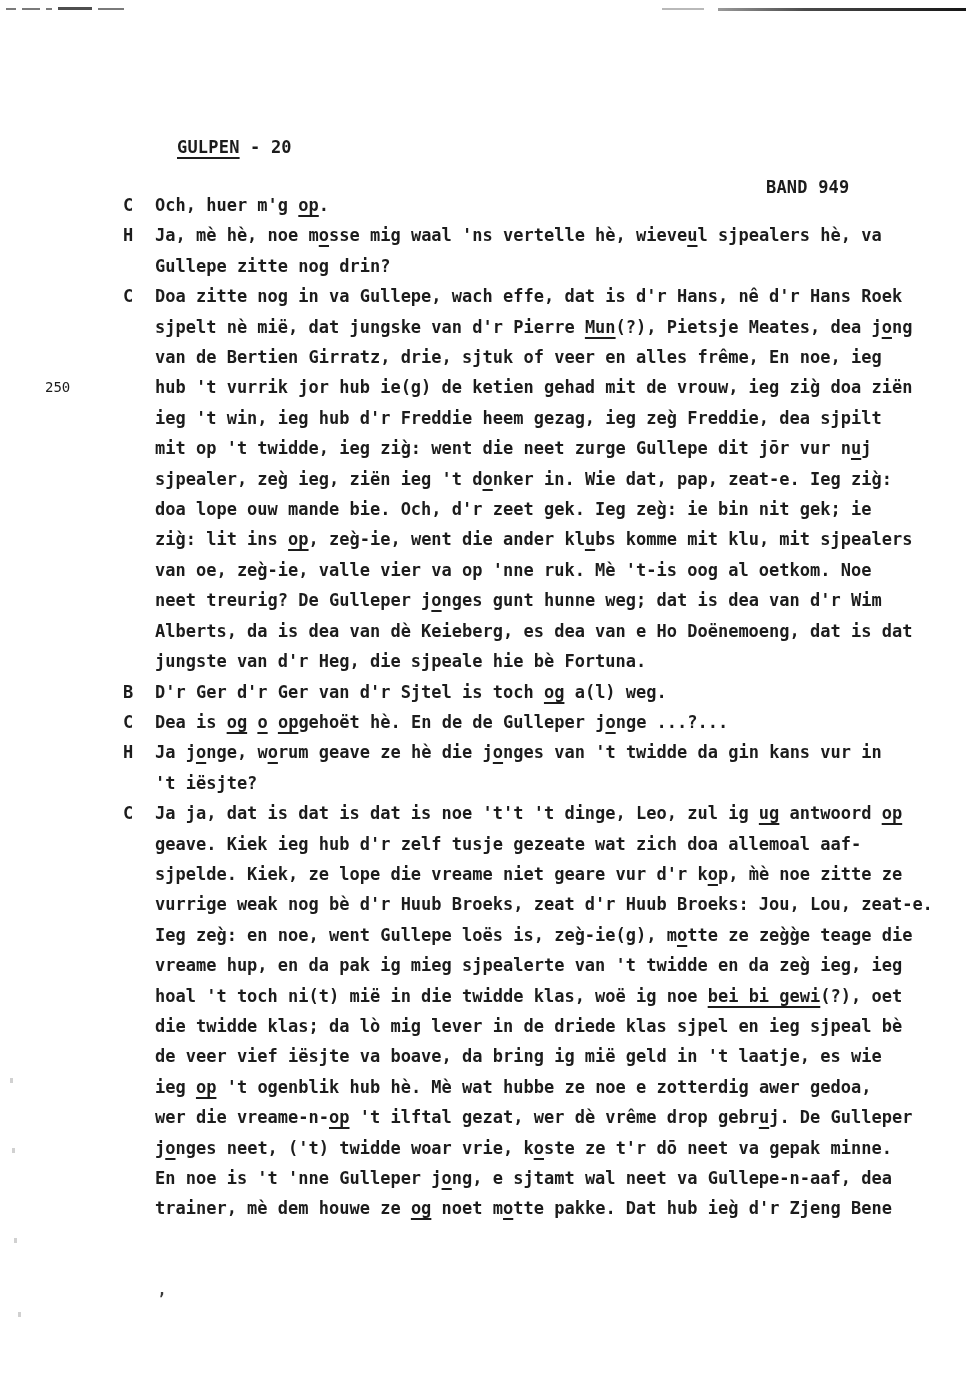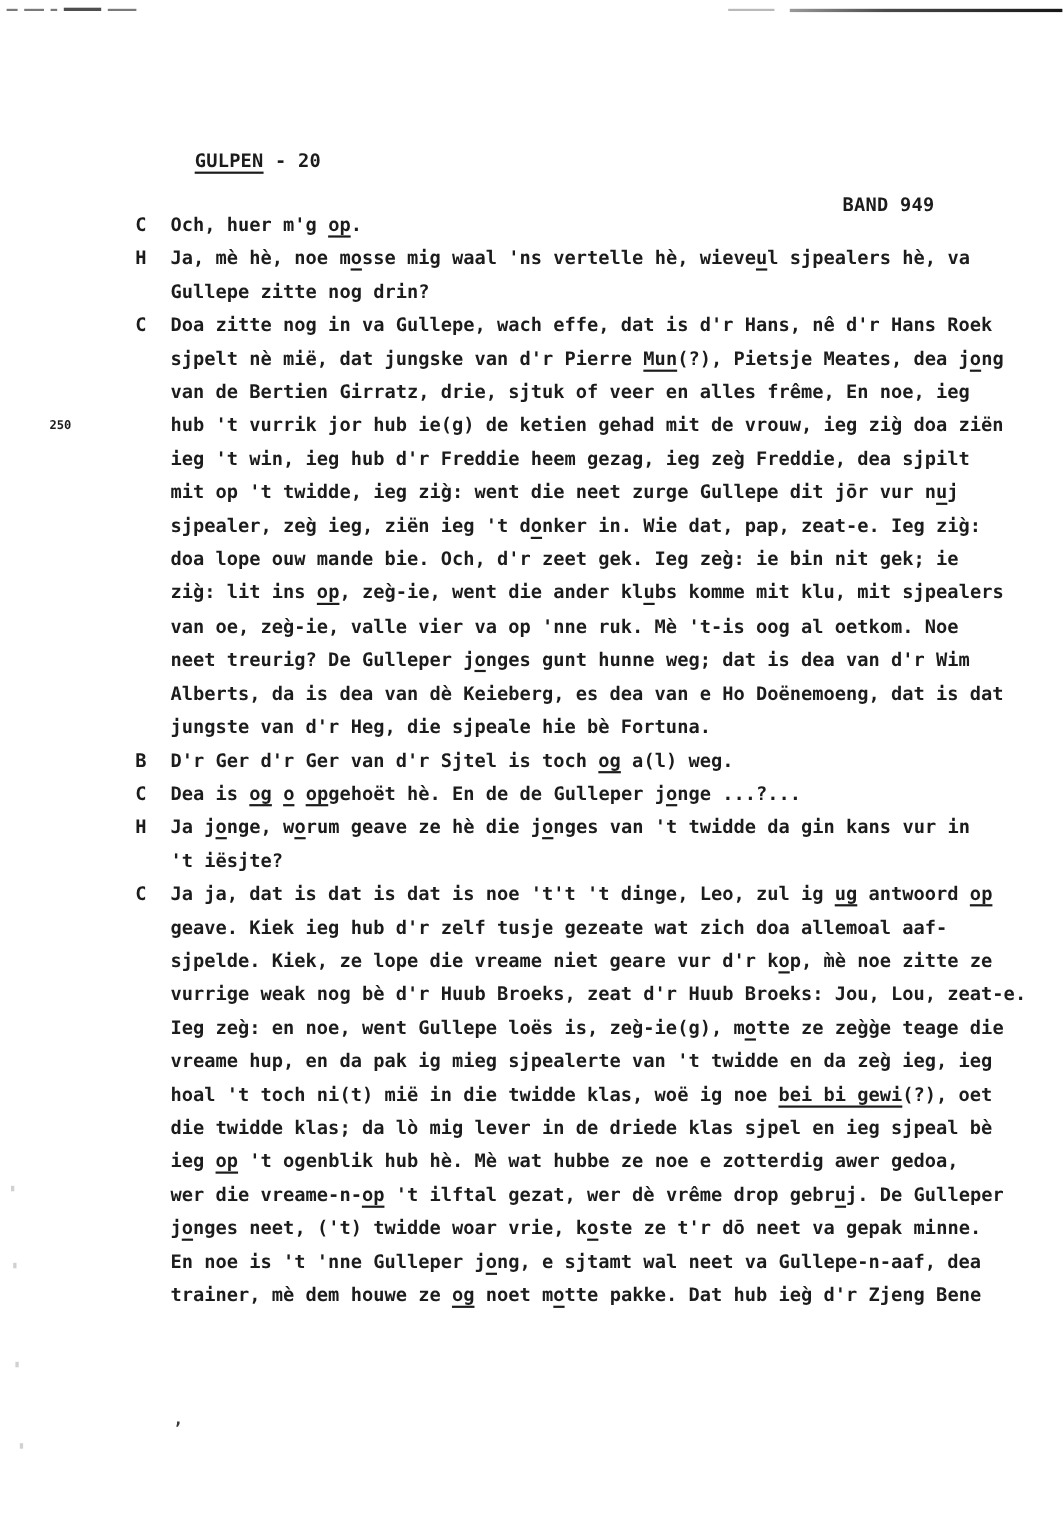--- a/index.html
+++ b/index.html
@@ -19,21 +19,21 @@
     background:linear-gradient(90deg,#9a9a9a 0%,#4a4a4a 35%,#161616 100%);}
   .edge-speck{position:absolute;width:3px;height:5px;background:#9a9a9a;opacity:.45;}
 
   
   .header{position:absolute;top:137px;left:0;right:0;height:26px;
     font-size:17px;font-weight:700;letter-spacing:.2px;}
   .header .left{position:absolute;left:155px;top:0;margin-left:22px;}
   .header .right{position:absolute;left:766px;top:0;margin-top:40px;}
 
   
-  .margin-num{position:absolute;left:45px;top:372px;font-size:11px;font-weight:700;line-height:30.4px;}
+  .margin-num{position:absolute;left:45px;top:372px;font-size:14px;font-weight:400;line-height:30.4px;}
 
   
   .transcript{position:absolute;top:190px;left:123px;width:835px;}
   .line{display:flex;font-size:17px;font-weight:700;line-height:30.4px;white-space:pre;}
   .spk{flex:0 0 32px;width:32px;}
   .txt{flex:1 1 auto;}
 
   u{text-decoration:underline;text-decoration-thickness:1.6px;text-underline-offset:3.5px;}
 
   .foot-mark{position:absolute;left:157px;top:1290px;font-size:15px;font-weight:700;color:#3a3a3a;}
@@ -173,20 +173,24 @@
       <div class="line">
         <span class="spk"></span>
         <span class="txt">hoal 't toch ni(t) mië in die twidde klas, woë ig noe <u>bei bi gewi</u>(?), oet</span>
       </div>
       <div class="line">
         <span class="spk"></span>
         <span class="txt">die twidde klas; da lò mig lever in de driede klas sjpel en ieg sjpeal bè</span>
       </div>
       <div class="line">
         <span class="spk"></span>
+        <span class="txt">de veer vief iësjte va boave, da bring ig mië geld in 't laatje, es wie</span>
+      </div>
+      <div class="line">
+        <span class="spk"></span>
         <span class="txt">ieg <u>op</u> 't ogenblik hub hè. Mè wat hubbe ze noe e zotterdig awer gedoa,</span>
       </div>
       <div class="line">
         <span class="spk"></span>
         <span class="txt">wer die vreame-n-<u>op</u> 't ilftal gezat, wer dè vrême drop gebr<u>u</u>j. De Gulleper</span>
       </div>
       <div class="line">
         <span class="spk"></span>
         <span class="txt">j<u>o</u>nges neet, ('t) twidde woar vrie, k<u>o</u>ste ze t'r dō neet va gepak minne.</span>
       </div>

